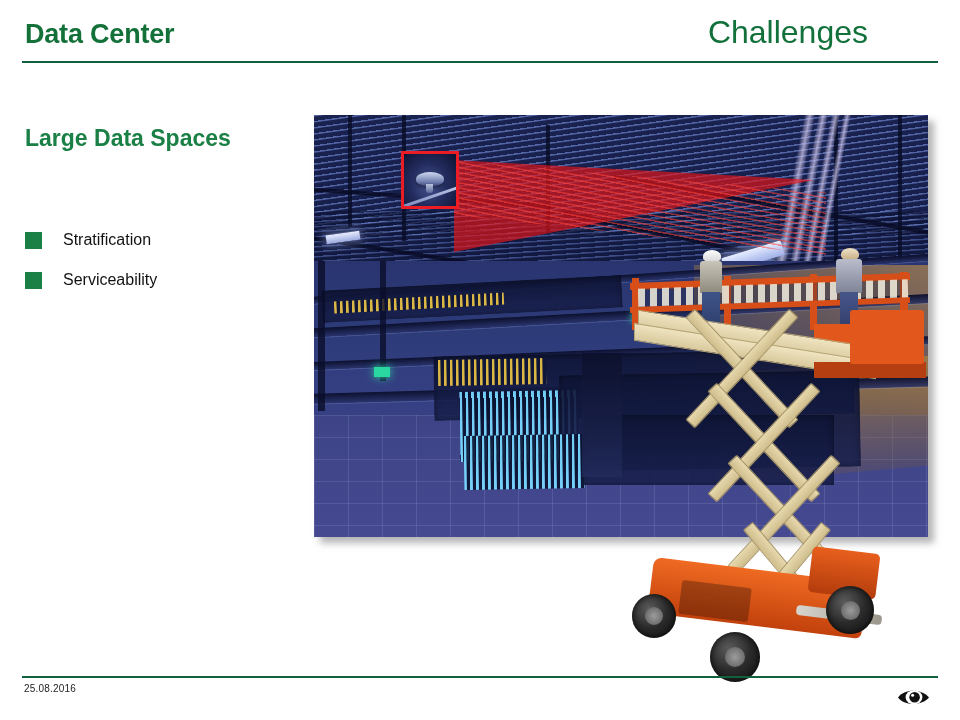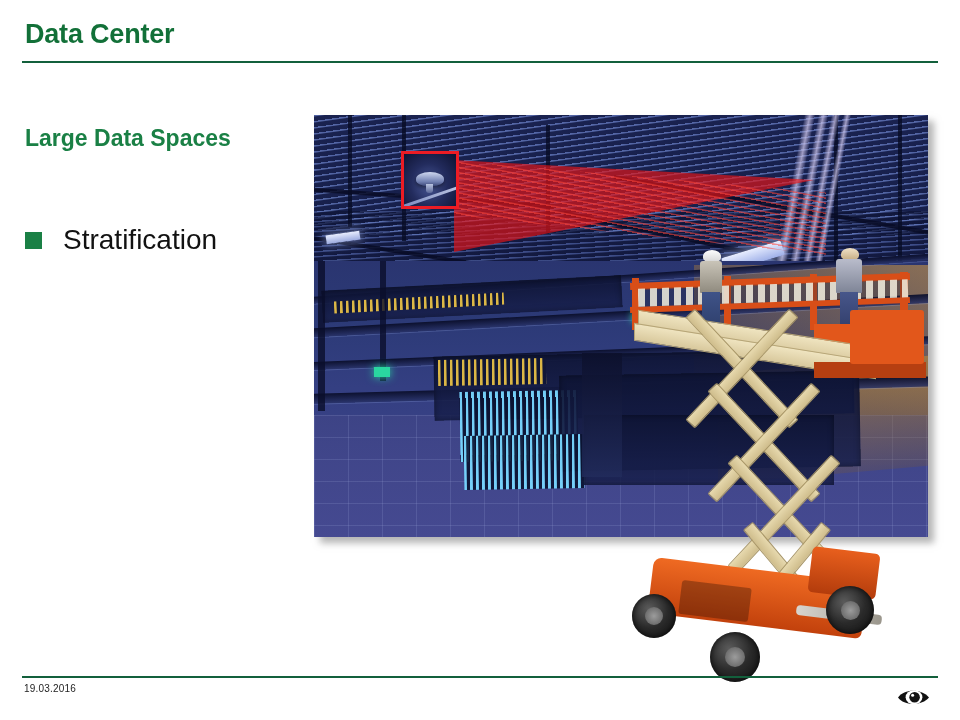--- a/index.html
+++ b/index.html
@@ -66,21 +66,21 @@
     align-items: center;
     height: 40px;
   }
   .bullet-mark {
     width: 17px; height: 17px;
     background: #1a8045;
     flex: 0 0 auto;
     margin-right: 21px;
   }
   .bullet-text {
-    font-size: 28px;
+    font-size: 16px;
     color: #121212;
     white-space: nowrap;
     line-height: 1;
   }
 
   
   #photo-frame {
     position: absolute;
     left: 314px; top: 115px;
     width: 614px; height: 422px;
@@ -300,29 +300,34 @@
     color: #1a8045;
     letter-spacing: 0.5px;
     line-height: 1;
   }
 </style>
 </head>
 <body>
 
 <div id="slide-header">
   <div id="title-main">Data Center</div>
+  <div id="title-right">Challenges</div>
   <div id="header-rule"></div>
 </div>
 
 <div id="content-heading">Large Data Spaces</div>
 
 <div id="bullet-list">
   <div class="bullet-row">
     <span class="bullet-mark"></span>
     <span class="bullet-text">Stratification</span>
+  </div>
+  <div class="bullet-row">
+    <span class="bullet-mark"></span>
+    <span class="bullet-text">Serviceability</span>
   </div>
 </div>
 
 <div id="photo-frame">
 
   <div class="ph" id="ceiling"></div>
   <div class="ph" id="ceiling-deck"></div>
   <div class="ph" id="ceiling-deck2"></div>
 
   <div class="ph truss" style="left:-20px; top:118px; width:340px; transform:rotate(9deg);"></div>
@@ -420,21 +425,21 @@
 
   <div class="lf wheel" style="left:18px; top:344px; width:44px; height:44px;"></div>
   <div class="lf hub" style="left:31px; top:357px; width:18px; height:18px;"></div>
   <div class="lf wheel" style="left:96px; top:382px; width:50px; height:50px;"></div>
   <div class="lf hub" style="left:111px; top:397px; width:20px; height:20px;"></div>
   <div class="lf wheel" style="left:212px; top:336px; width:48px; height:48px;"></div>
   <div class="lf hub" style="left:227px; top:351px; width:19px; height:19px;"></div>
 </div>
 
 <div id="footer-rule"></div>
-<div id="footer-date">19.03.2016</div>
+<div id="footer-date">25.08.2016</div>
 <div id="logo">
   <svg id="logo-eye" width="34" height="20" viewBox="0 0 34 20">
     <path d="M1 10.5 C7 1.5, 25 1.5, 32 10.5 C25 19, 7 19, 1 10.5 Z" fill="#111111"></path>
     <ellipse cx="17" cy="10.3" rx="8.4" ry="7.1" fill="#ffffff"></ellipse>
     <circle cx="17.6" cy="10.3" r="5.3" fill="#111111"></circle>
     <circle cx="15.6" cy="8.2" r="1.5" fill="#ffffff"></circle>
   </svg>
 </div>
 
 </body></html>

